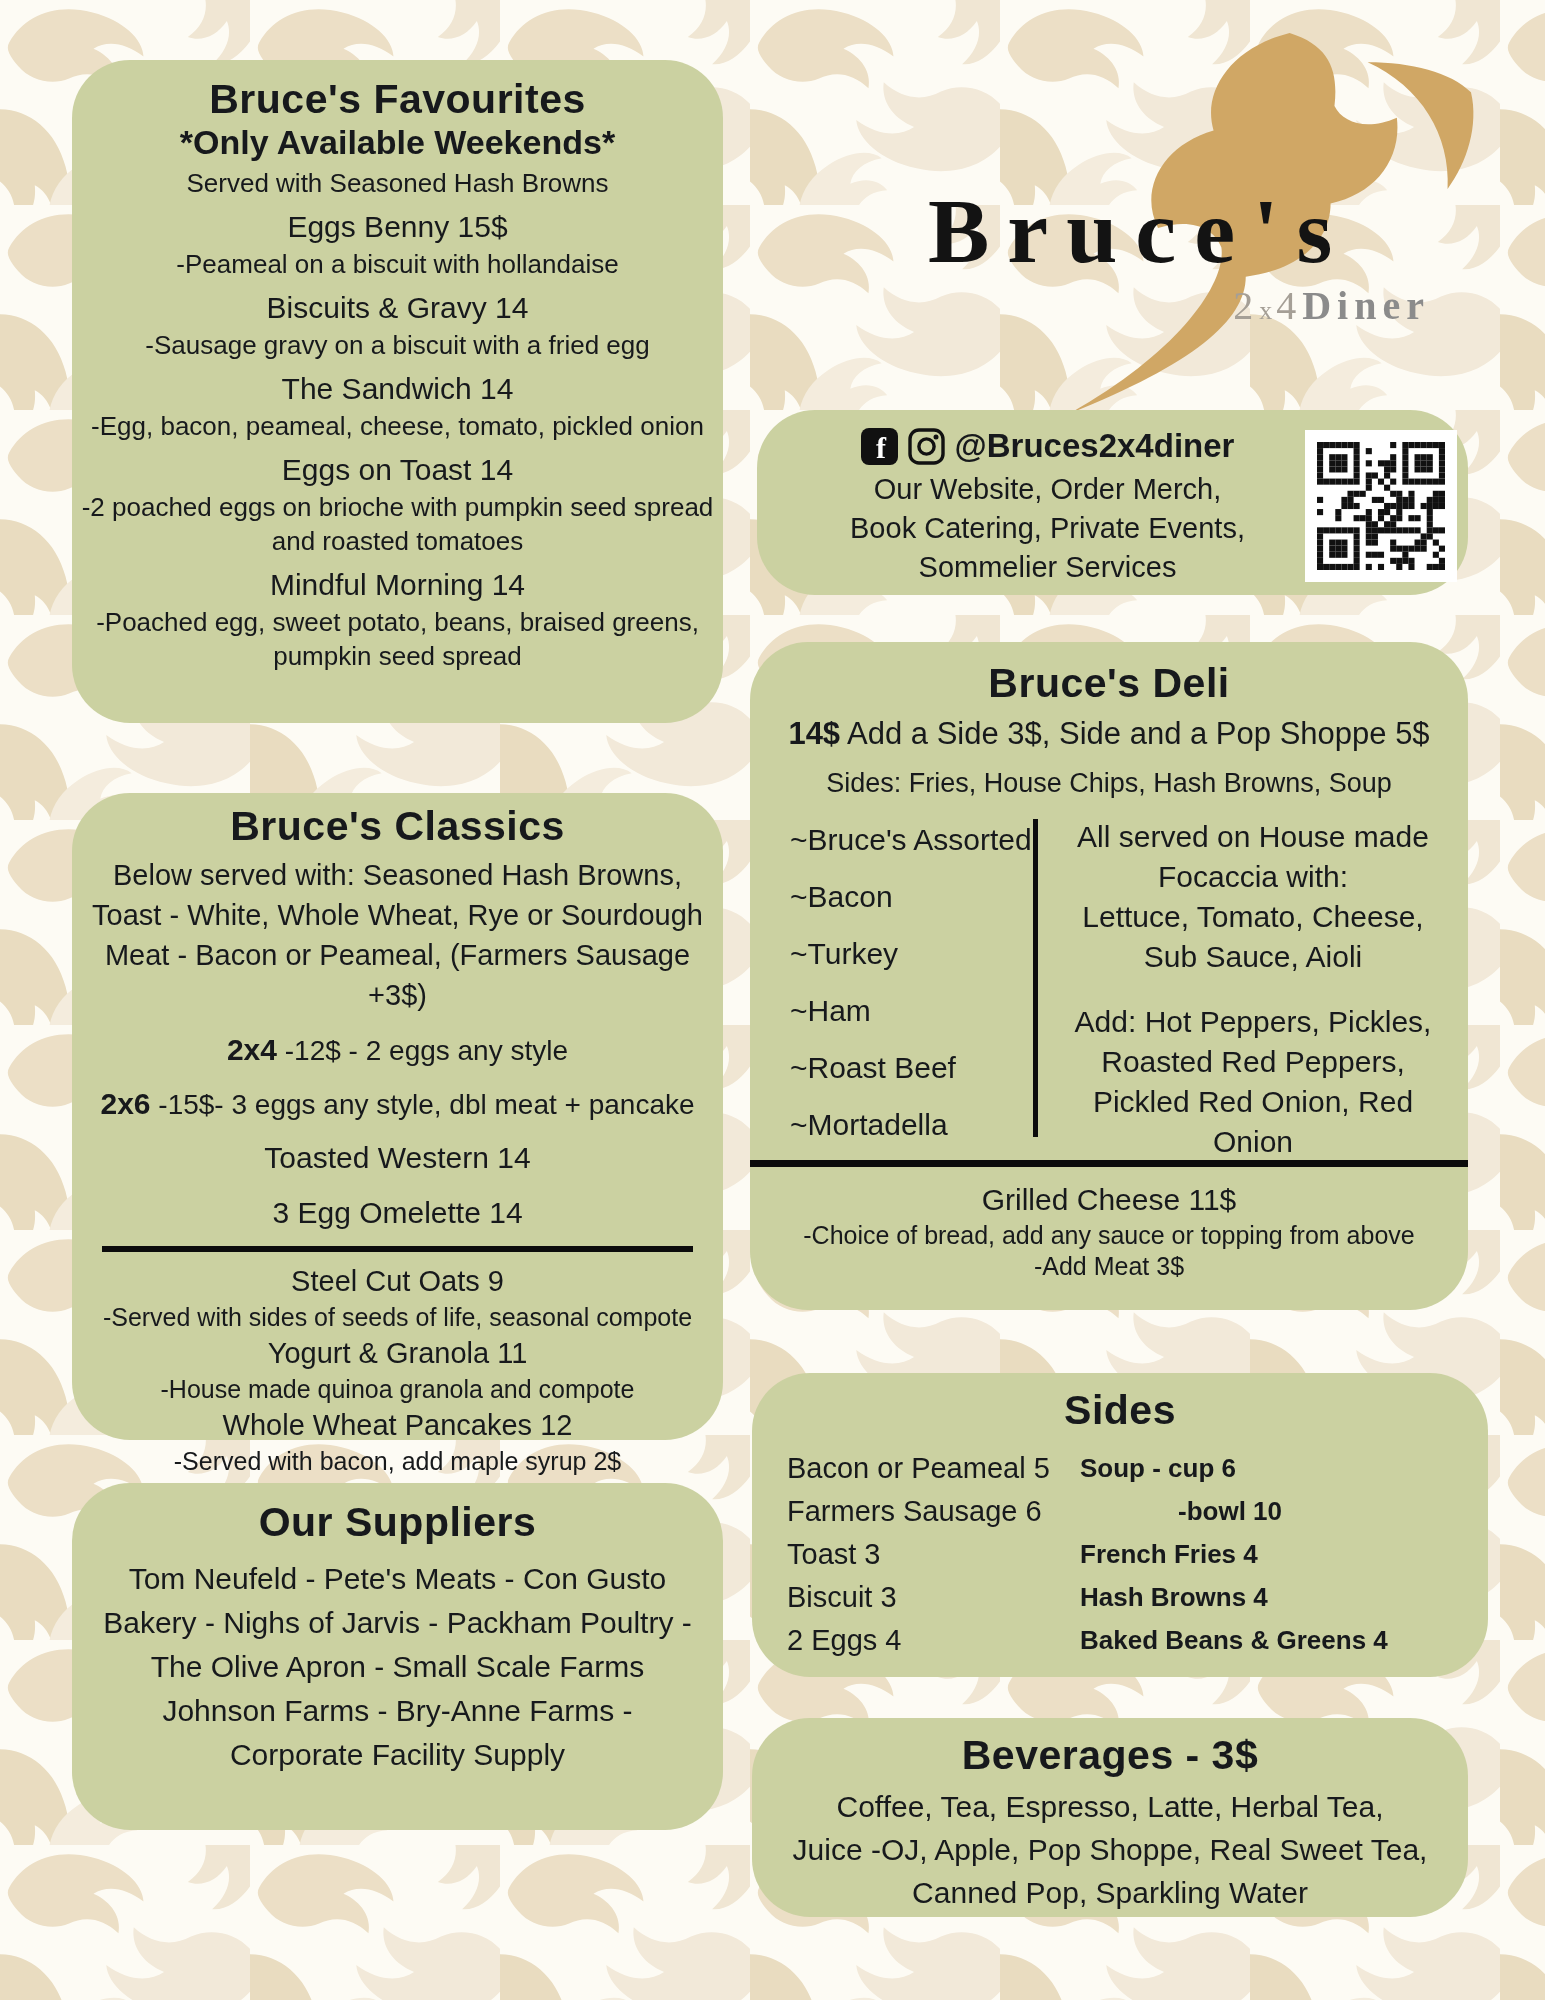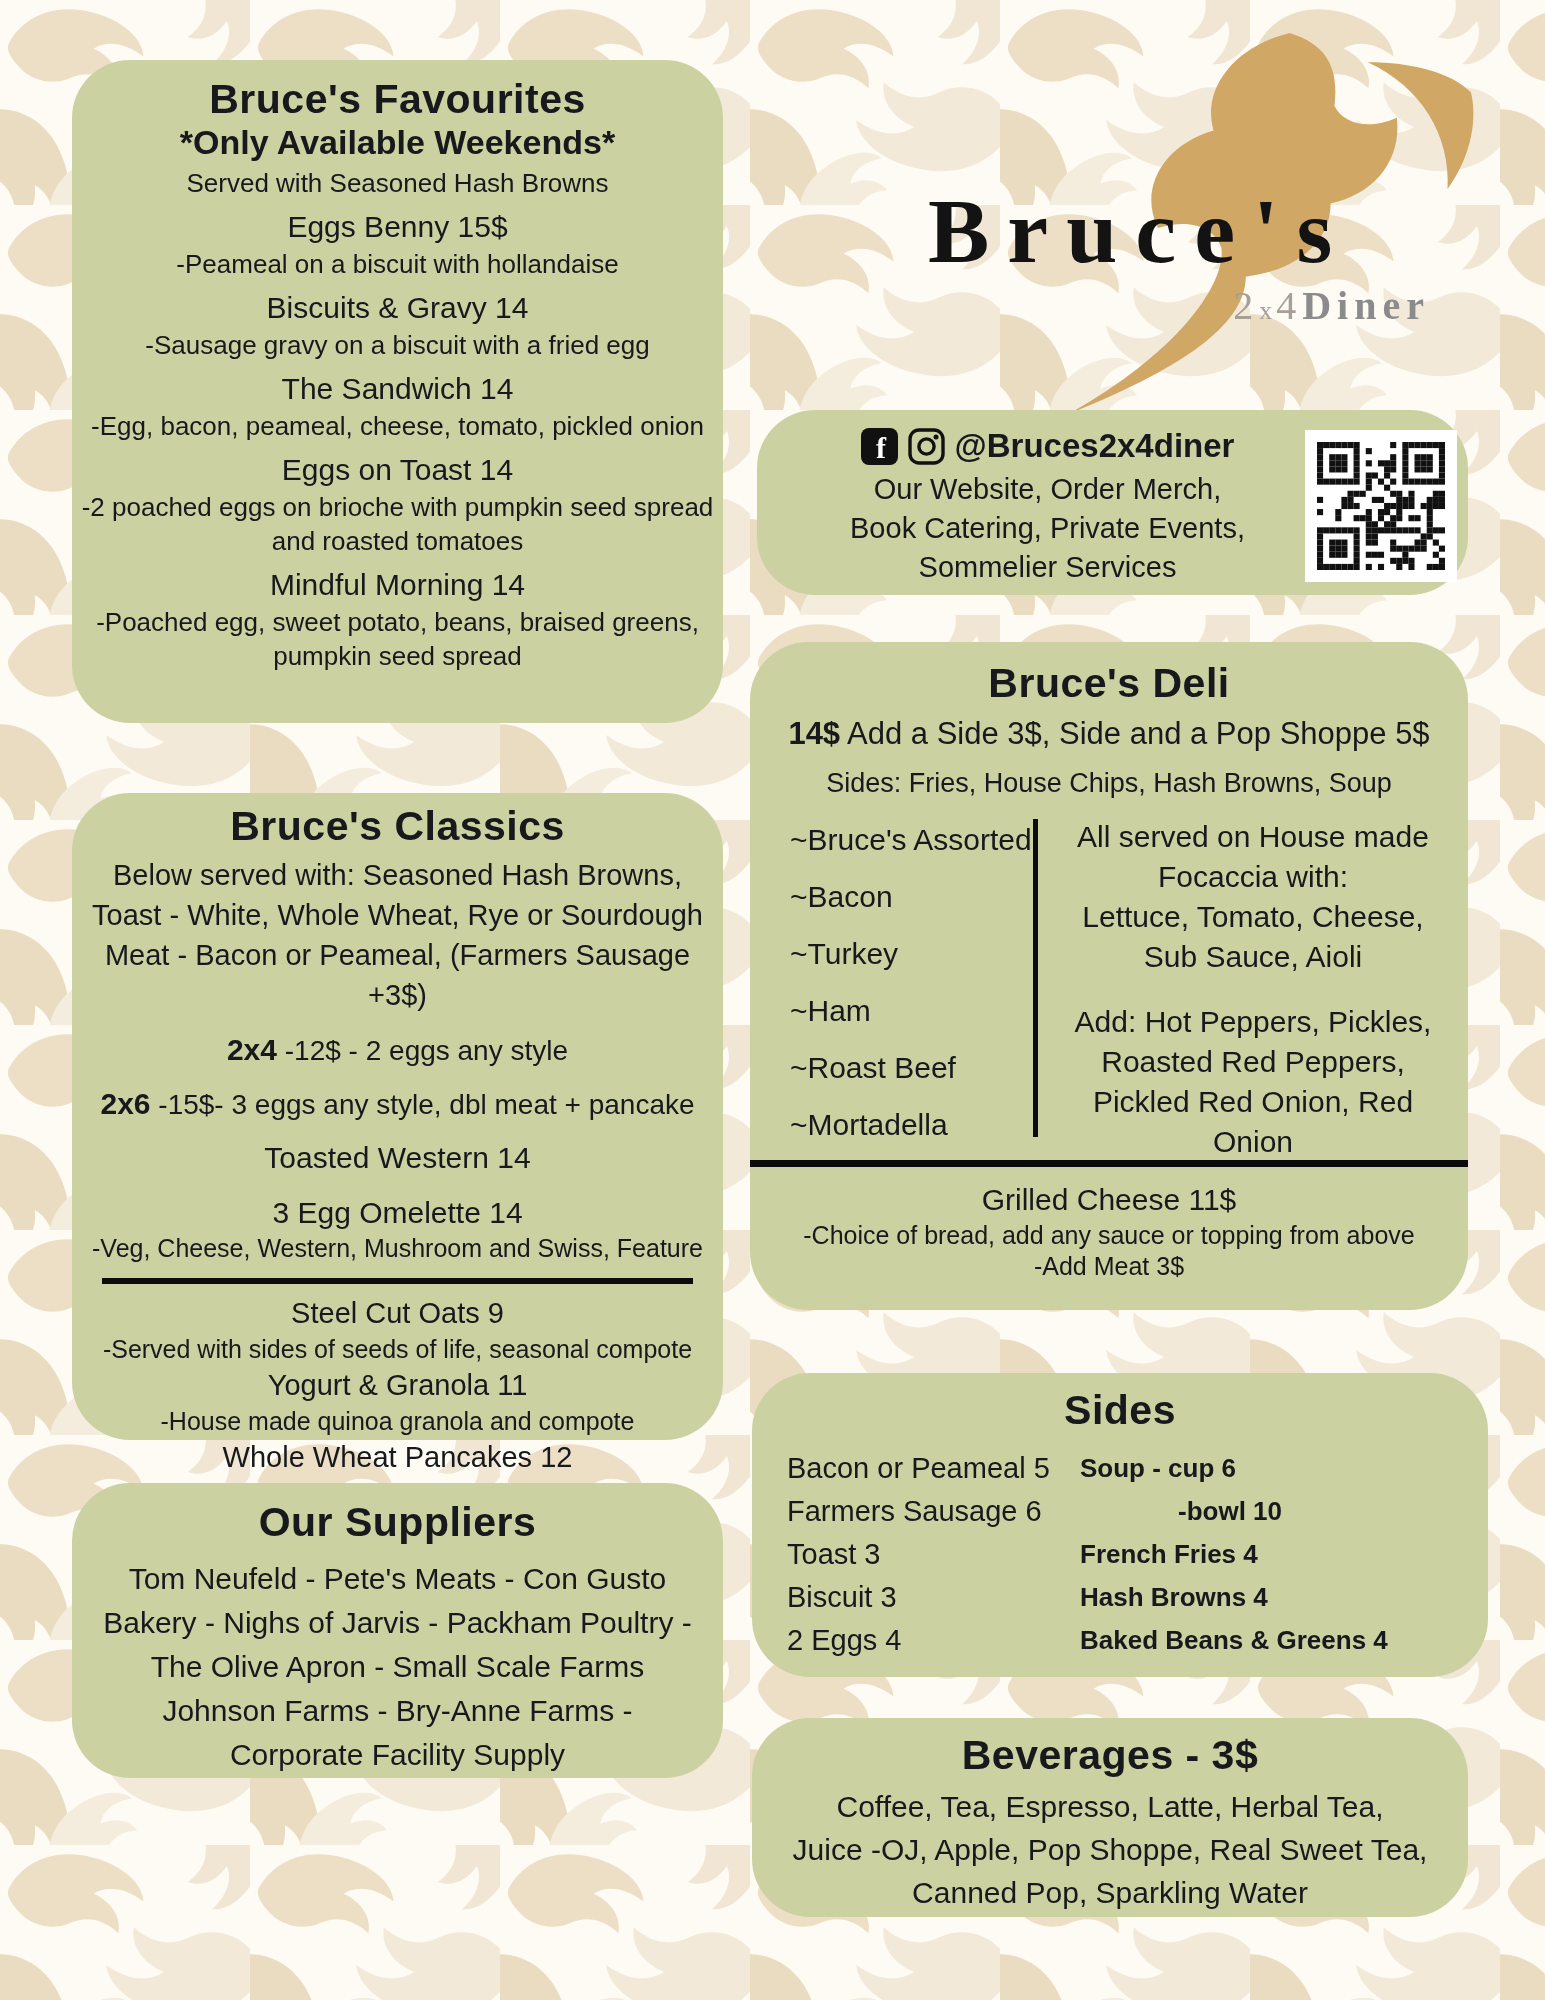--- a/index.html
+++ b/index.html
@@ -40,21 +40,21 @@
   .c-cls .intro-wrap{margin-top:6px;}
   .combo{font-size:28px;line-height:36px;margin-top:17px;}
   .combo .b{font-size:30px;}
   .c-cls .item1{font-size:30px;line-height:38px;margin-top:16px;}
   .c-cls .item2{font-size:30px;line-height:38px;margin-top:17px;}
   .c-cls .small-desc{font-size:25px;line-height:32px;}
   .cls-hr{height:6px;background:#0c0c0c;margin:14px 30px 10px 30px;}
   .c-cls .l2-name{font-size:29px;line-height:39px;}
   .c-cls .l2-desc{font-size:25px;line-height:33px;}
   
-  .c-sup{left:72px;top:1483px;width:651px;height:295px;padding-top:16px;}
+  .c-sup{left:72px;top:1483px;width:651px;height:347px;padding-top:16px;}
   .c-sup .lines{margin-top:12px;font-size:30px;line-height:44px;}
   
   .c-soc{left:757px;top:410px;width:711px;height:185px;}
   .social-left{position:absolute;left:18px;top:0;width:545px;text-align:center;}
   .social-handle{display:flex;align-items:center;justify-content:center;gap:10px;
     font-weight:700;font-size:33px;margin-top:17px;}
   .social-lines{font-size:29px;line-height:39px;margin-top:5px;}
   .qr{position:absolute;left:548px;top:20px;width:152px;height:152px;background:#ffffff;
     display:flex;align-items:center;justify-content:center;}
   .qr svg{width:128px;height:128px;fill:#111111;}
@@ -139,21 +139,20 @@
   <div class="card-title">Bruce's Classics</div>
   <div class="intro-wrap">
     <div class="intro">Below served with: Seasoned Hash Browns,</div>
     <div class="intro">Toast - White, Whole Wheat, Rye or Sourdough</div>
     <div class="intro">Meat - Bacon or Peameal, (Farmers Sausage +3$)</div>
   </div>
   <div class="combo"><span class="b">2x4</span><span> -12$ - 2 eggs any style</span></div>
   <div class="combo"><span class="b">2x6</span><span> -15$- 3 eggs any style, dbl meat + pancake</span></div>
   <div class="item1">Toasted Western 14</div>
   <div class="item2">3 Egg Omelette 14</div>
-  <div class="small-desc">-Veg, Cheese, Western, Mushroom and Swiss, Feature</div>
   <div class="cls-hr"></div>
   <div class="l2-name">Steel Cut Oats 9</div>
   <div class="l2-desc">-Served with sides of seeds of life, seasonal compote</div>
   <div class="l2-name">Yogurt &amp; Granola 11</div>
   <div class="l2-desc">-House made quinoa granola and compote</div>
   <div class="l2-name">Whole Wheat Pancakes 12</div>
   <div class="l2-desc">-Served with bacon, add maple syrup 2$</div>
 </div>
 
 <div class="card c-sup">

